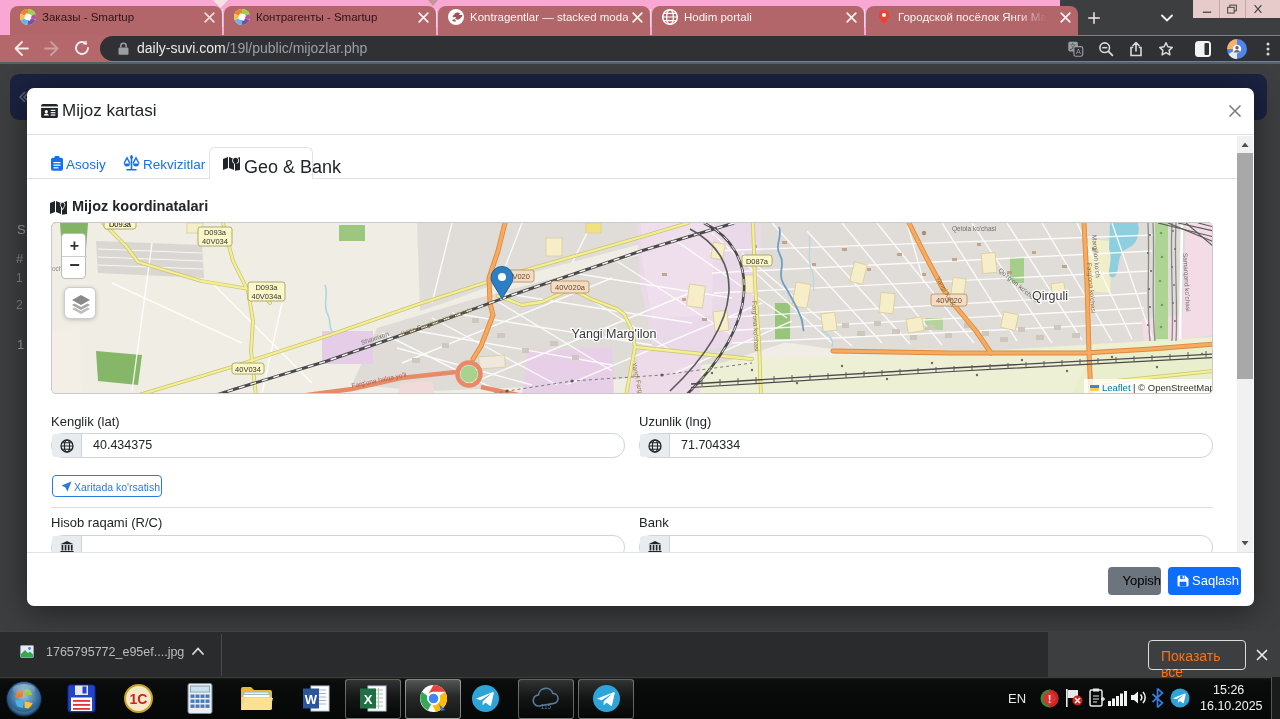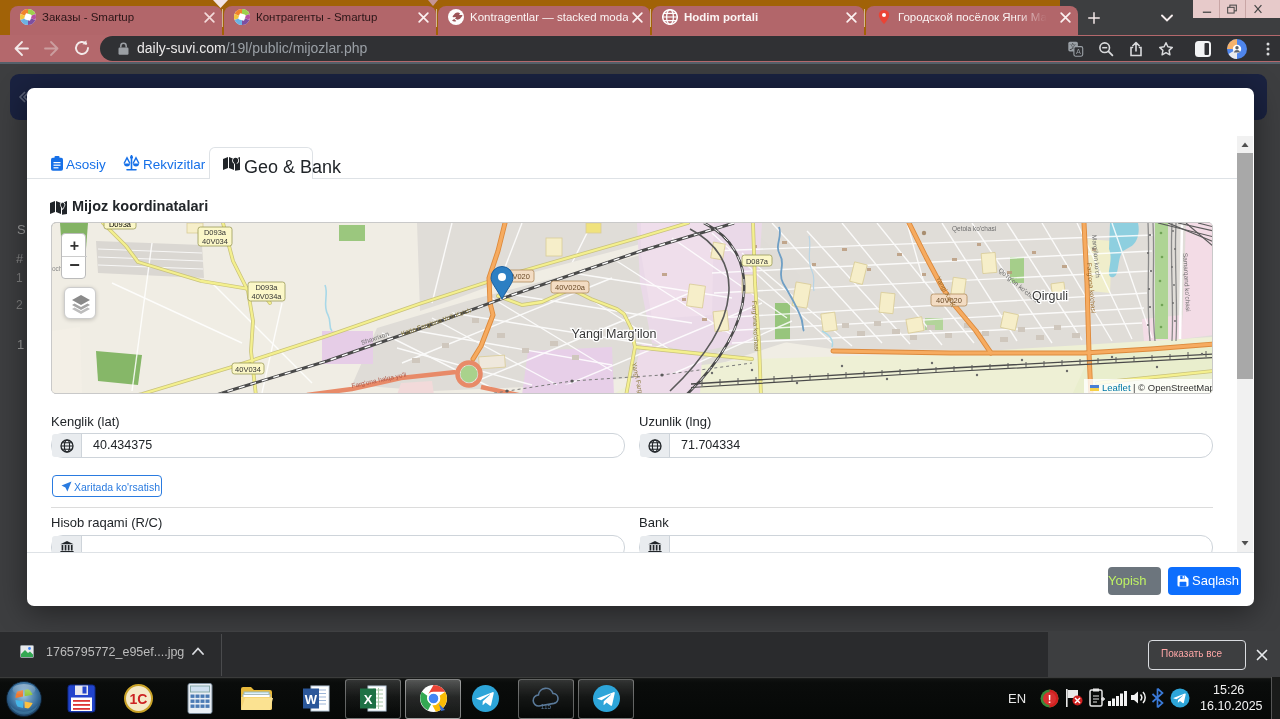--- a/index.html
+++ b/index.html
@@ -1,21 +1,21 @@
 <!DOCTYPE html>
 <html><head>
 <meta charset="utf-8">
 <style>
   * { margin:0; padding:0; box-sizing:border-box; }
   html,body { width:1280px; height:719px; overflow:hidden; font-family:"Liberation Sans", sans-serif; }
   #stage { position:relative; width:1280px; height:719px; background:#3d3e40; overflow:hidden; }
   .abs { position:absolute; }
 
   
-  #tabstrip { left:0; top:0; width:1060px; height:35px; background:#a16207; }
+  #tabstrip { left:0; top:0; width:1060px; height:35px; background:#f9a8d4; }
   .tab { position:absolute; top:6px; height:29px; border-radius:8px 8px 0 0; }
   .tab .fav { position:absolute; left:10px; top:3px; width:16px; height:16px; }
   .tab .ttl { position:absolute; left:32px; top:5px; font-size:11.5px; white-space:nowrap; overflow:hidden; }
   .tab .tx  { position:absolute; top:5px; width:13px; height:13px; }
   .tabdiv { position:absolute; top:9px; width:1px; height:18px; background:rgba(255,255,255,0.55); }
   #toolbar { left:0; top:35px; width:1280px; height:27px; background:#b4686c;padding-left:7px; }
   #omnibox { position:absolute; left:100px; top:1px; width:1184px; height:25px; background:#303134; border-radius:13px 0 0 13px; }
   #pagearea { left:0; top:62px; width:1280px; height:569px; background:#3d3e40; overflow:hidden; }
 
   
@@ -89,21 +89,21 @@
         </svg>
     </div>
     <div class="tabdiv" style="left:650px;"></div>
 
     <div class="tab" style="left:652px;width:212px;background:#b2666a;">
       <svg class="fav" viewBox="0 0 16 16">
           <circle cx="8" cy="8" r="7.3" fill="none" stroke="#fdfdfd" stroke-width="1.5"></circle>
           <ellipse cx="8" cy="8" rx="3.4" ry="7.3" fill="none" stroke="#fdfdfd" stroke-width="1.3"></ellipse>
           <path d="M1 8 L15 8 M2 4.4 L14 4.4 M2 11.6 L14 11.6" stroke="#fdfdfd" stroke-width="1.2"></path>
         </svg>
-      <span class="ttl" style="color:#fbf4f4;width:120px;font-weight:bold;">Hodim portali</span>
+      <span class="ttl" style="color:#fbf4f4;width:120px;">Hodim portali</span>
       <svg class="tx" style="left:193px;" viewBox="0 0 12 12">
           <path d="M2 2 L10 10 M10 2 L2 10" stroke="#fbf0f0" stroke-width="1.6" stroke-linecap="round"></path>
         </svg>
     </div>
     <div class="tabdiv" style="left:864px;"></div>
 
     <div class="tab" style="left:866px;width:212px;background:#b2666a;">
       <svg class="fav" viewBox="0 0 16 16">
           <path d="M8 1 C5 1 2.8 3.2 2.8 6.1 C2.8 9.8 8 15.2 8 15.2 C8 15.2 13.2 9.8 13.2 6.1 C13.2 3.2 11 1 8 1 Z" fill="#ea4335"></path>
           <circle cx="8" cy="6.1" r="2" fill="#fff"></circle>
@@ -210,20 +210,35 @@
       <svg class="abs" style="left:18px;top:28px;width:12px;height:14px;" viewBox="0 0 12 14">
           <path d="M7 2 L2 7 L7 12 M11 2 L6 7 L11 12" stroke="#5a6176" stroke-width="1.6" fill="none"></path>
         </svg>
       <div class="abs" style="left:17px;top:160px;font-size:13px;color:#9b9b9b;">S</div>
       <div class="abs" style="left:16px;top:189px;font-size:13px;color:#8a8a8a;">#</div>
       <div class="abs" style="left:16px;top:209px;font-size:12px;color:#7f7f7f;">1</div>
       <div class="abs" style="left:16px;top:236px;font-size:12px;color:#7f7f7f;">2</div>
       <div class="abs" style="left:17px;top:275px;font-size:13px;color:#9b9b9b;">1</div>
     </div>
     <div id="modal">
+      <div class="mh">
+        <svg class="abs" style="left:14px;top:16px;width:17px;height:14px;" viewBox="0 0 18 15">
+            <rect x="0" y="0" width="18" height="15" rx="2" fill="#212529"></rect>
+            <rect x="0" y="2.6" width="18" height="1.6" fill="#fff"></rect>
+            <circle cx="5.6" cy="8.2" r="1.7" fill="#fff"></circle>
+            <path d="M2.8 12.3 a2.9 2.9 0 0 1 5.6 0 Z" fill="#fff"></path>
+            <rect x="10.3" y="6.2" width="5" height="1.3" fill="#fff"></rect>
+            <rect x="10.3" y="8.7" width="5" height="1.3" fill="#fff"></rect>
+            <rect x="10.3" y="11.2" width="5" height="1.3" fill="#fff"></rect>
+          </svg>
+        <span class="abs" style="left:35px;top:13px;font-size:17px;color:#212529;">Mijoz kartasi</span>
+        <svg class="abs" style="left:1201px;top:16px;width:14px;height:14px;" viewBox="0 0 14 14">
+            <path d="M1.5 1.5 L12.5 12.5 M12.5 1.5 L1.5 12.5" stroke="#7a7a7a" stroke-width="1.5"></path>
+          </svg>
+      </div>
       <div class="mbody">
 
         <div class="abs" style="left:0px;top:42px;width:1210px;height:1px;background:#dee2e6;"></div>
         <div class="abs" style="left:182px;top:11px;width:104px;height:32px;background:#fff;border:1px solid #dee2e6;border-bottom:0;border-radius:6px 6px 0 0;"></div>
         <svg class="abs" style="left:24px;top:20px;width:12px;height:15px;" viewBox="0 0 12 15">
             <rect x="0" y="1.8" width="12" height="13" rx="1.8" fill="#1670e8"></rect>
             <rect x="3.5" y="0" width="5" height="3.5" rx="1" fill="#1670e8"></rect>
             <rect x="2.5" y="6" width="7" height="1.2" fill="#fff"></rect>
             <rect x="2.5" y="8.6" width="7" height="1.2" fill="#fff"></rect>
             <rect x="2.5" y="11.2" width="5" height="1.2" fill="#fff"></rect>
@@ -680,21 +695,21 @@
       <div class="abs" style="left:1210px;top:48px;width:16px;height:416px;background:#f1f1f1;">
         <svg class="abs" style="left:4px;top:6px;width:8px;height:6px;" viewBox="0 0 8 6">
             <path d="M4 0.5 L7.5 5 H0.5 Z" fill="#505050"></path>
           </svg>
         <div class="abs" style="left:0px;top:17px;width:16px;height:226px;background:#a8a8a8;"></div>
         <svg class="abs" style="left:4px;top:404px;width:8px;height:6px;" viewBox="0 0 8 6">
             <path d="M4 5.5 L7.5 1 H0.5 Z" fill="#505050"></path>
           </svg>
       </div>
       <div class="mfoot">
-        <div class="abs" style="left:1081px;top:14px;width:53px;height:28px;background:#6c757d;border-radius:4px;color:#bef264;font-size:13px;text-align:left;line-height:28px;">Yopish</div>
+        <div class="abs" style="left:1081px;top:14px;width:53px;height:28px;background:#6c757d;border-radius:4px;color:#000000;font-size:13px;text-align:right;line-height:28px;">Yopish</div>
         <div class="abs" style="left:1141px;top:14px;width:73px;height:28px;background:#0d6efd;border-radius:4px;padding-left:40px;">
           <svg class="abs" style="left:9px;top:8px;width:12px;height:12px;" viewBox="0 0 12 12">
               <path d="M0.5 2 a1.5 1.5 0 0 1 1.5-1.5 H8.2 L11.5 3.8 V10 a1.5 1.5 0 0 1-1.5 1.5 H2 A1.5 1.5 0 0 1 0.5 10 Z" fill="#fff"></path>
               <rect x="3.2" y="0.5" width="4.4" height="3.6" fill="#0d6efd"></rect>
               <rect x="5.6" y="1" width="1.3" height="2.6" fill="#fff"></rect>
               <path d="M2.6 11.5 V7.5 a0.8 0.8 0 0 1 0.8-0.8 H8.6 a0.8 0.8 0 0 1 0.8 0.8 V11.5 Z" fill="#0d6efd"></path>
             </svg>
           <span class="abs" style="left:24px;top:6px;color:#fff;font-size:13px;">Saqlash</span>
         </div>
       </div>
@@ -705,21 +720,21 @@
         <rect x="0.5" y="0.5" width="13" height="12" rx="1" fill="#e8eaed" stroke="#9aa0a6"></rect>
         <path d="M1 9 L5 5 L8 8 L10 6.5 L13 9.5 V12 H1 Z" fill="#34a853"></path>
         <circle cx="9.5" cy="3.5" r="1.4" fill="#4285f4"></circle>
       </svg>
     <span class="abs" style="left:46px;top:13px;font-size:12.5px;color:#bdbdbd;">1765795772_e95ef....jpg</span>
     <svg class="abs" style="left:192px;top:15px;width:12px;height:8px;" viewBox="0 0 12 8">
         <path d="M1 7 L6 1.5 L11 7" stroke="#dadce0" stroke-width="1.8" fill="none" stroke-linecap="round"></path>
       </svg>
     <div class="abs" style="left:221px;top:2px;width:1px;height:42px;background:#4a4b4d;"></div>
     <div class="abs" style="left:1148px;top:8px;width:98px;height:30px;border:1px solid #dadce0;border-radius:4px;">
-      <span class="abs" style="left:12px;top:7px;font-size:10px;color:#fca5a5;">Показать все</span>
+      <span class="abs" style="left:12px;top:7px;font-size:14px;color:#f97316;">Показать все</span>
     </div>
     <svg class="abs" style="left:1256px;top:17px;width:12px;height:12px;" viewBox="0 0 12 12">
         <path d="M1.5 1.5 L10.5 10.5 M10.5 1.5 L1.5 10.5" stroke="#e8eaed" stroke-width="1.7" stroke-linecap="round"></path>
       </svg>
   </div>
   <div class="abs" id="taskbar" style="left:0;top:677px;width:1280px;height:42px;background:linear-gradient(180deg,#2d2e2d 0,#101211 2px,#0a0c0b 6px,#060807 100%);">
     <div class="abs" style="left:0;top:0;width:1280px;height:1px;background:#3a3b3a;"></div>
 
     <svg class="abs" style="left:5px;top:3px;width:38px;height:38px;" viewBox="0 0 38 38">
       <defs>

